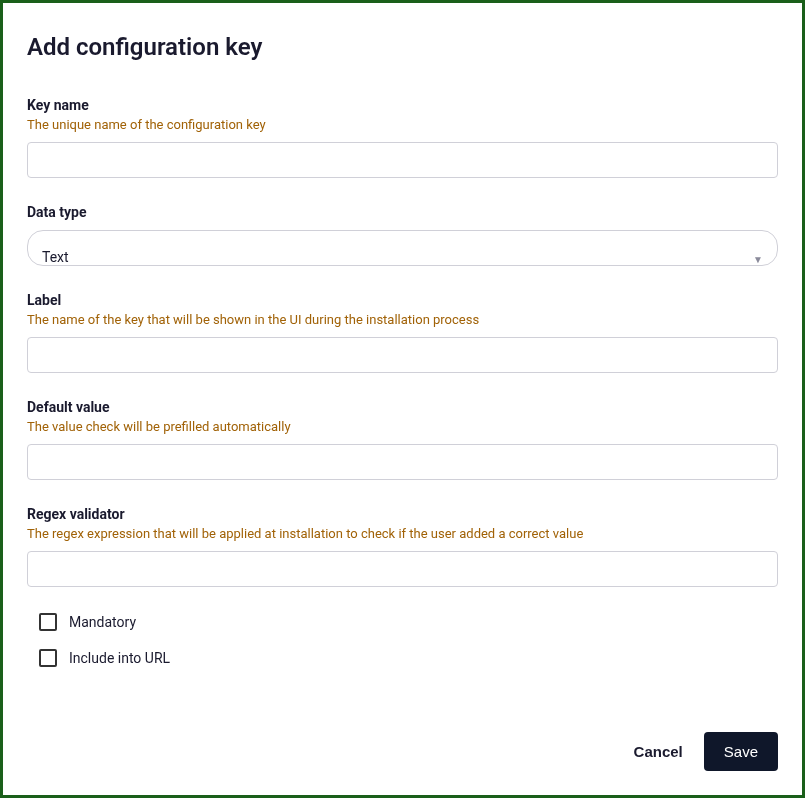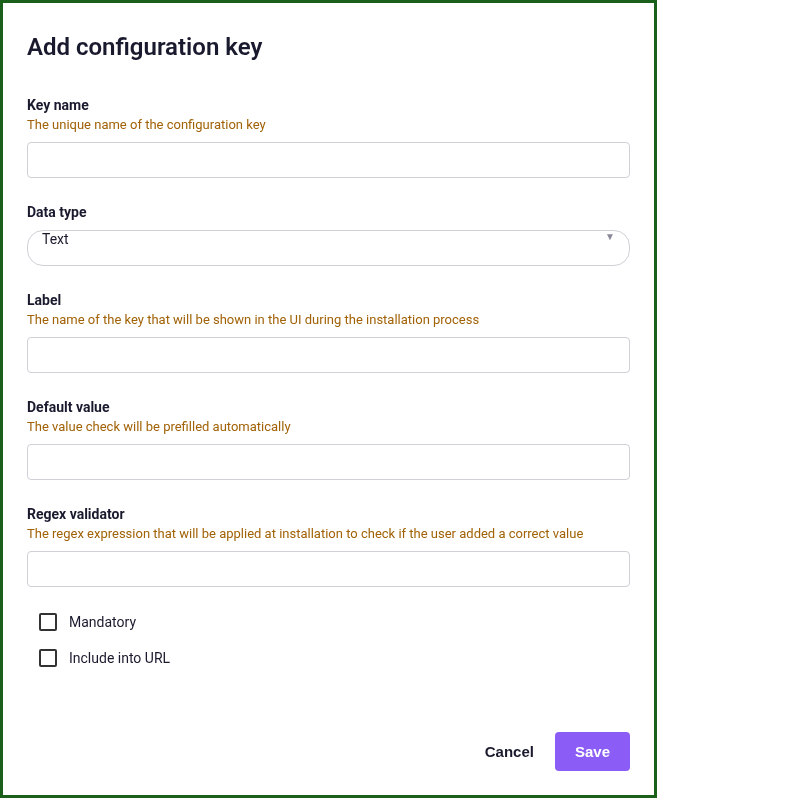--- a/index.html
+++ b/index.html
@@ -7,21 +7,21 @@
       margin: 0;
       padding: 0;
     }
     body {
       font-family: -apple-system, BlinkMacSystemFont, "Segoe UI", Roboto, Helvetica, Arial, sans-serif;
       background: #fff;
       width: 805px;
       height: 798px;
     }
     .modal {
-      width: 657px;
+      width: 805px;
       height: 798px;
       border: 3px solid #1a5f1a;
       padding: 30px 24px 24px 24px;
       background: #fff;
       position: relative;
     }
     .modal-title {
       font-size: 24px;
       font-weight: 600;
       color: #1a1a2e;
@@ -57,21 +57,21 @@
     .form-select {
       width: 100%;
       height: 36px;
       border: 1px solid #d0d0d8;
       border-radius: 16px;
       padding: 0 14px;
       font-size: 14px;
       color: #1a1a2e;
       background: #fff;
       display: flex;
-      align-items: flex-start;
+      align-items: flex-end;
       justify-content: space-between;
       cursor: pointer;
     }
     .select-caret {
       color: #8a8a9a;
       font-size: 10px;
     }
     .checkbox-row {
       display: flex;
       align-items: center;
@@ -103,25 +103,25 @@
     .btn-cancel {
       background: none;
       border: none;
       font-size: 15px;
       font-weight: 600;
       color: #1a1a2e;
       cursor: pointer;
       padding: 10px 4px;
     }
     .btn-save {
-      background: #8b5cf6;
+      background: #0f172a;
       border: none;
       color: #fff;
       font-size: 15px;
-      font-weight: 700;
+      font-weight: 400;
       padding: 11px 20px;
       border-radius: 4px;
       cursor: pointer;
     }
   </style>
 </head>
 <body>
 
 <div class="modal">
   <h1 class="modal-title">Add configuration key</h1>

